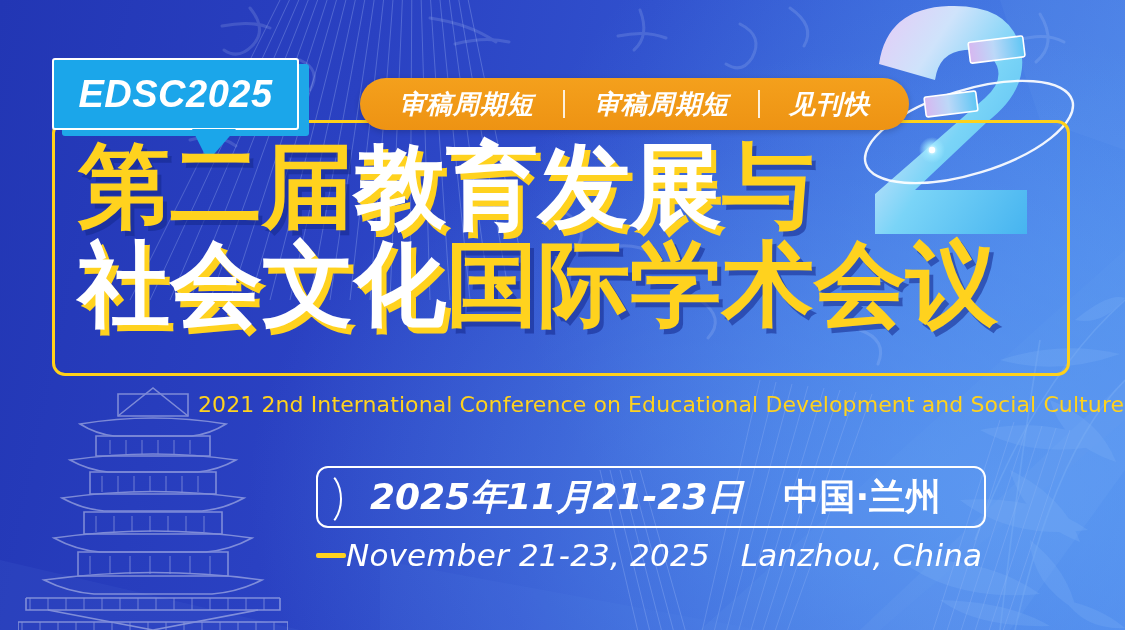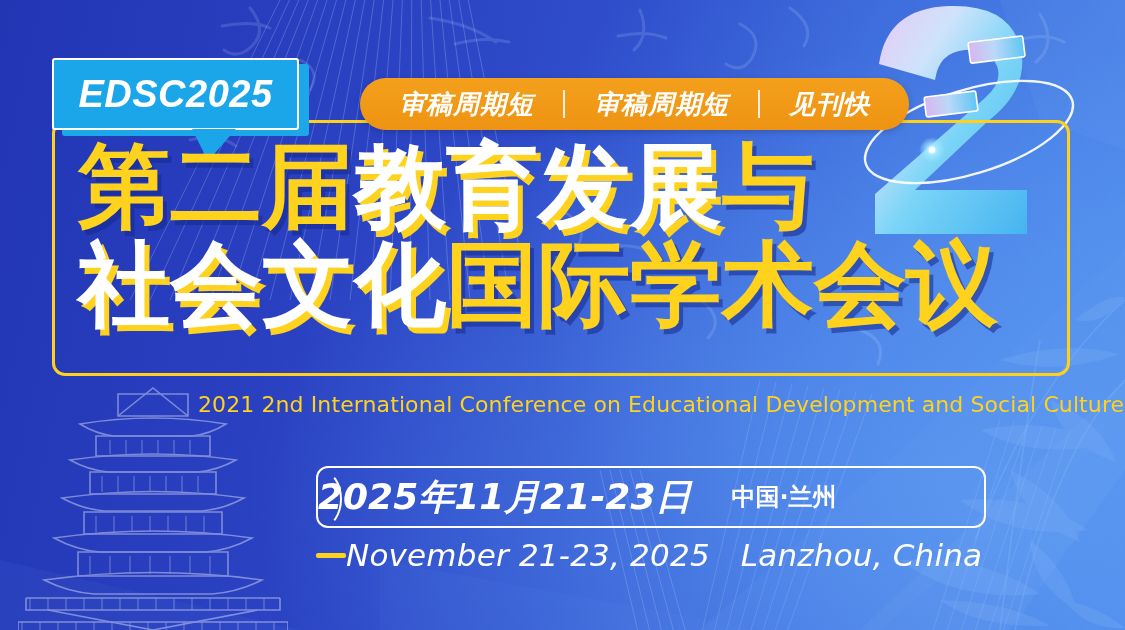--- a/index.html
+++ b/index.html
@@ -104,36 +104,36 @@
   .subtitle{
     position:absolute; left:198px; top:392px;
     font-size:22px; color:#FFD21E; letter-spacing:.1px; white-space:nowrap;
     font-family:"DejaVu Sans","Liberation Sans",sans-serif;
   }
 
   
   .date-box{
     position:absolute; left:316px; top:466px; width:670px; height:62px;
     border:2px solid #ffffff; border-radius:12px;
-    display:flex; align-items:center; gap:40px;
+    display:flex; align-items:center; padding-left:52px; gap:40px;
   }
   .date-paren{
     position:absolute; left:-16px; top:2px;
     width:40px; height:58px;
     border:2px solid #ffffff; border-radius:50%;
     border-left-color:transparent; border-top-color:transparent; border-bottom-color:transparent;
     transform:rotate(0deg);
   }
   .date-cn{
     font-size:36px; font-weight:bold; font-style:italic; color:#ffffff;
     letter-spacing:0px; white-space:nowrap;
     font-family:"DejaVu Sans","Liberation Sans",sans-serif;
   }
   .city-cn{
-    font-size:24px; font-weight:bold; color:#ffffff; white-space:nowrap;
+    font-size:36px; font-weight:bold; color:#ffffff; white-space:nowrap;
     font-family:"DejaVu Sans","Liberation Sans",sans-serif;
   }
 
   
   .date-en-row{
     position:absolute; left:316px; top:537px;
     display:flex; align-items:center; white-space:nowrap;
   }
   .dash{ width:30px; height:5px; background:#FFD21E; border-radius:2px; }
   .date-en{

